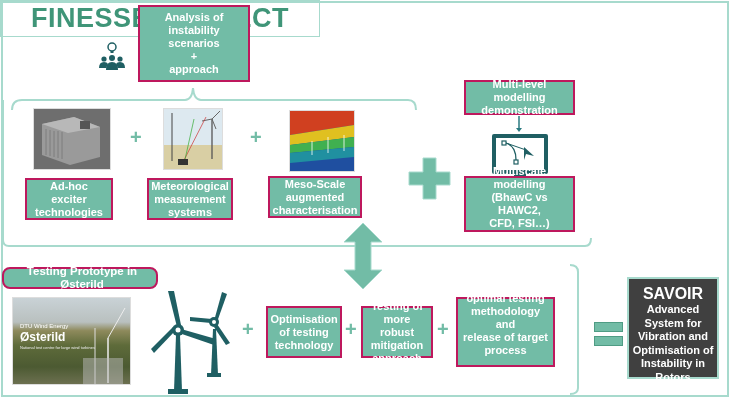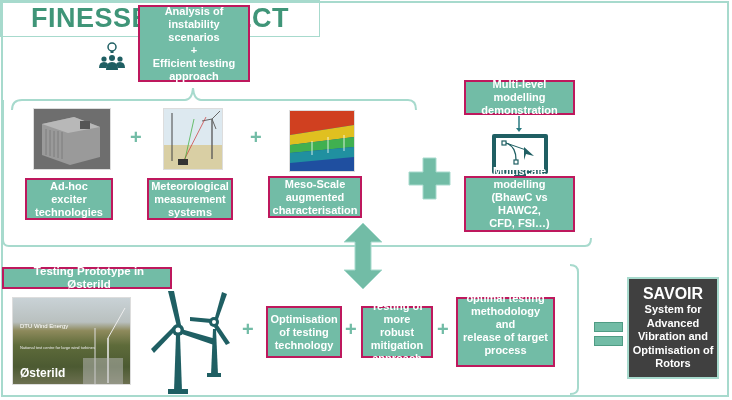--- a/index.html
+++ b/index.html
@@ -39,21 +39,20 @@
   <path d="M9 29 Q9 21 15 21 Q21 21 21 29 Z" fill="#1f5f63"></path>
   <path d="M2 27 Q2 21 7 21 Q10 21 11 23 L9 27 Z" fill="#1f5f63"></path>
   <path d="M28 27 Q28 21 23 21 Q20 21 19 23 L21 27 Z" fill="#1f5f63"></path>
 </svg>
 
 <div class="gbox" style="left:138px;top:5px;width:112px;height:77px;">
   <div>
     <div>Analysis of</div>
     <div>instability scenarios</div>
     <div>+</div>
-    <div>Efficient testing</div>
     <div>approach</div>
   </div>
 </div>
 
 <svg class="abs" style="left:0;top:80px" width="460" height="170">
   <path d="M12 30 Q12 20 22 20 L185 20 Q192 20 193 8 Q194 20 201 20 L408 20 Q416 20 416 30" fill="none" stroke="#a7dacd" stroke-width="2"></path>
 </svg>
 
 <svg class="abs" style="left:0;top:90px" width="600" height="160">
   <path d="M3 10 L3 150 Q3 156 9 156 L585 156 Q591 156 591 148" fill="none" stroke="#a7dacd" stroke-width="2"></path>
@@ -154,27 +153,27 @@
 </div>
 
 <svg class="abs" style="left:340px;top:222px" width="46" height="68">
   <path d="M23 1 L42 20 L31 20 L31 48 L42 48 L23 67 L4 48 L15 48 L15 20 L4 20 Z" fill="#72bca6" stroke="#a7dacd" stroke-width="1"></path>
 </svg>
 
 <svg class="abs" style="left:0;top:260px" width="600" height="140">
   <path d="M570 5 Q578 5 578 12 L578 128 Q578 134 570 134" fill="none" stroke="#a7dacd" stroke-width="2"></path>
 </svg>
 
-<div class="gbox" style="left:2px;top:267px;width:170px;height:22px;font-size:11.5px;justify-content:flex-start;padding-left:8px;">
+<div class="gbox" style="left:2px;top:267px;width:156px;height:22px;font-size:11.5px;justify-content:flex-start;padding-left:8px;border-radius:8px;">
   <span>Testing Prototype in Østerild</span>
 </div>
 
 <div class="photo" style="left:12px;top:297px;width:117px;height:86px;background:linear-gradient(180deg,#c9d2d6 0%,#b9c0bf 28%,#8e8a5c 38%,#5e6b3a 55%,#4c5a32 80%,#6c7050 100%);">
   <div style="position:absolute;left:7px;top:25px;color:#fff;font-size:6px;">DTU Wind Energy</div>
-  <div style="position:absolute;left:7px;top:32px;color:#fff;font-size:12px;font-weight:bold;margin-top:36px;">Østerild</div>
+  <div style="position:absolute;left:7px;top:32px;color:#fff;font-size:12px;font-weight:bold;">Østerild</div>
   <div style="position:absolute;left:7px;top:47px;color:#eee;font-size:4px;white-space:nowrap;">National test centre for large wind turbines</div>
   <svg style="position:absolute;left:0;top:0" width="117" height="86">
     <line x1="95" y1="85" x2="95" y2="40" stroke="#eee" stroke-width="1.5"></line>
     <line x1="95" y1="40" x2="112" y2="10" stroke="#eee" stroke-width="1"></line>
     <line x1="82" y1="86" x2="82" y2="30" stroke="#ddd" stroke-width="1"></line>
     <rect x="70" y="60" width="40" height="26" fill="#bbb" opacity="0.5"></rect>
   </svg>
 </div>
 
 <svg class="abs" style="left:150px;top:287px" width="90" height="110" viewBox="0 0 90 110">
@@ -223,18 +222,19 @@
       <div>release of target</div>
       <div>process</div>
     </div>
 </div>
 
 <div class="eq-bar" style="top:322px"></div>
 <div class="eq-bar" style="top:336px"></div>
 
 <div class="abs savoir">
   <div class="t">SAVOIR</div>
+  <div class="s">Advanced</div>
   <div class="s">System for</div>
-  <div class="s">Advanced</div>
   <div class="s">Vibration and</div>
   <div class="s">Optimisation of</div>
+  <div class="s">Instability in</div>
   <div class="s">Rotors</div>
 </div>
 
 </body></html>

